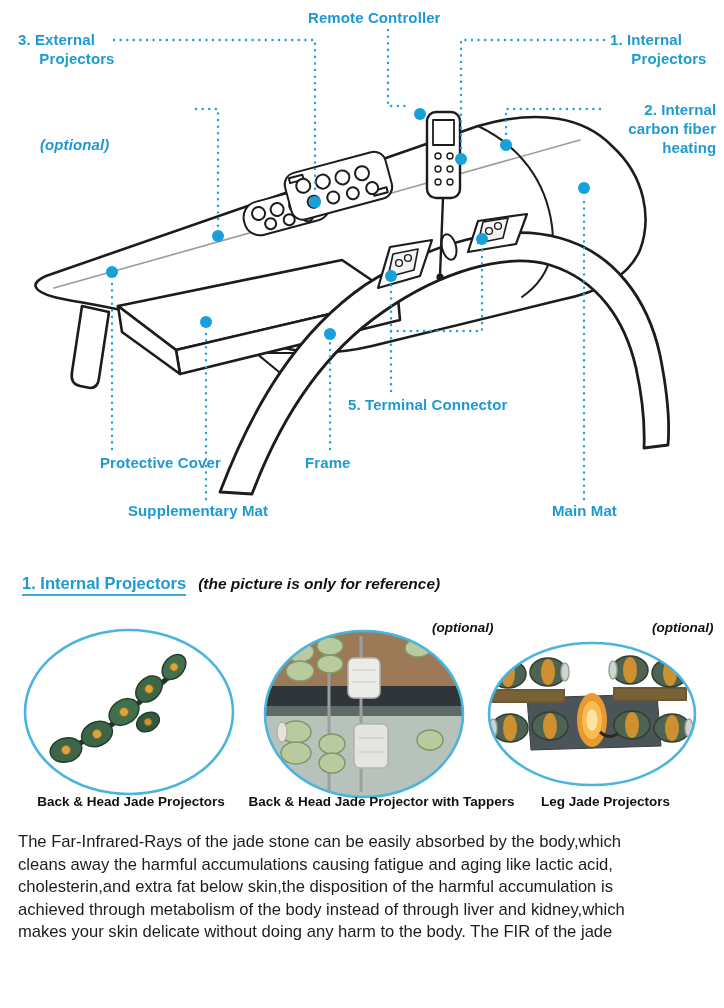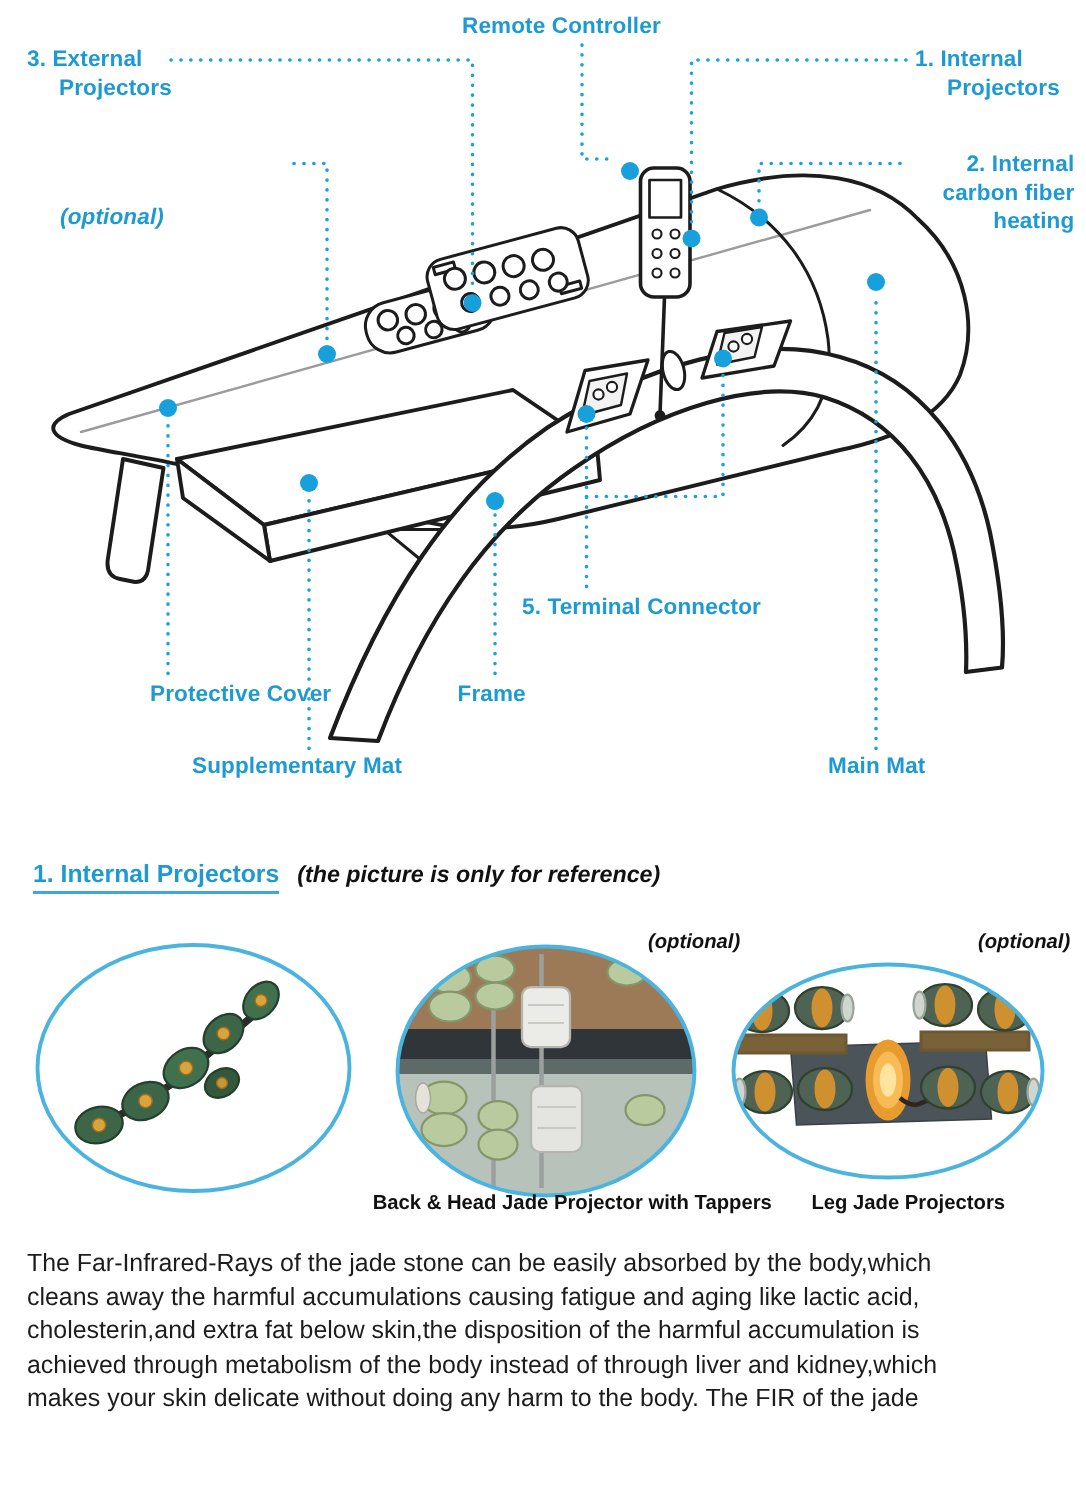--- a/index.html
+++ b/index.html
@@ -274,20 +274,21 @@
               <ellipse cx="613" cy="670" rx="4" ry="9"></ellipse>
             <ellipse cx="687" cy="673" rx="4" ry="9"></ellipse>
               <ellipse cx="689" cy="728" rx="4" ry="9"></ellipse>
           </g>
         </g>
       </g>
       <ellipse cx="592" cy="714" rx="103" ry="71" stroke="#4ab4de" stroke-width="2.6"></ellipse>
     </g>
   </svg>
 
+  <div class="caption" style="left:25px;width:212px;">Back &amp; Head Jade Projectors</div>
   <div class="caption" style="left:238px;width:287px;">Back &amp; Head Jade Projector with Tappers</div>
   <div class="caption" style="left:523px;width:165px;">Leg Jade Projectors</div>
 
   <div class="bodytext">
     <p>The Far-Infrared-Rays of the jade stone can be easily absorbed by the body,which
 cleans away the harmful accumulations causing fatigue and aging like lactic acid,
 cholesterin,and extra fat below skin,the disposition of the harmful accumulation is
 achieved through metabolism of the body instead of through liver and kidney,which
 makes your skin delicate without doing any harm to the body. The FIR of the jade</p>
   </div>

